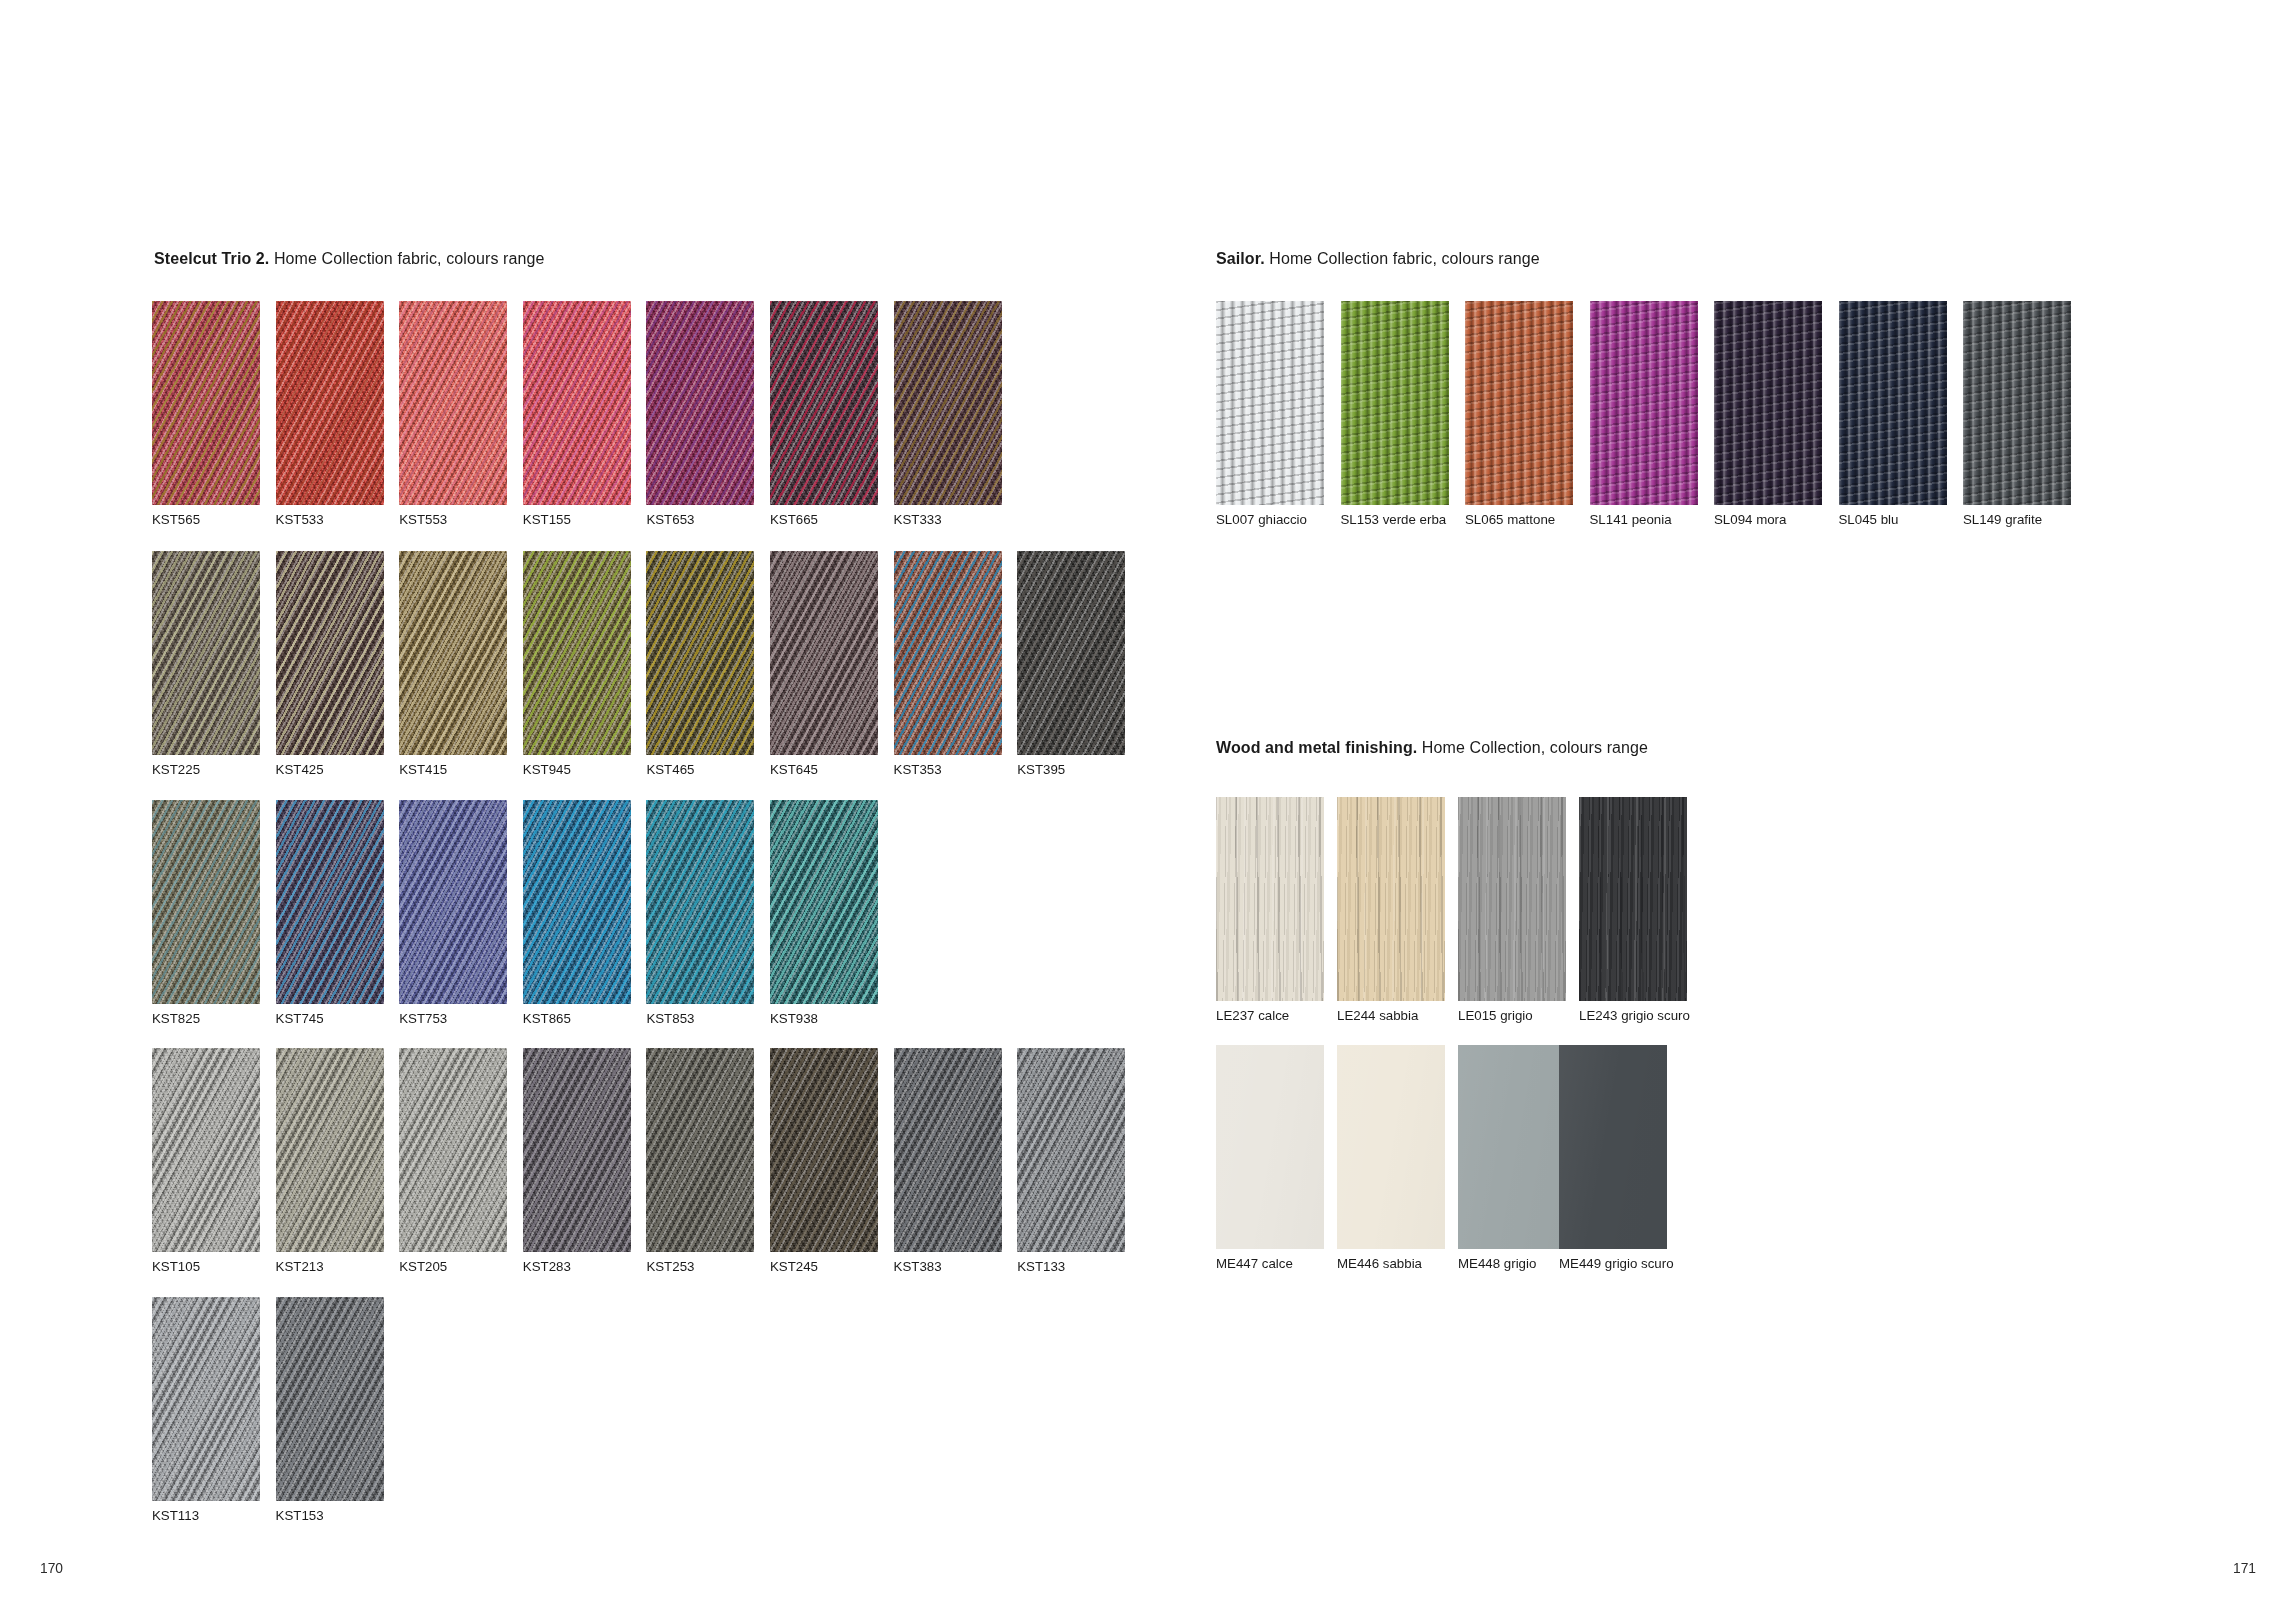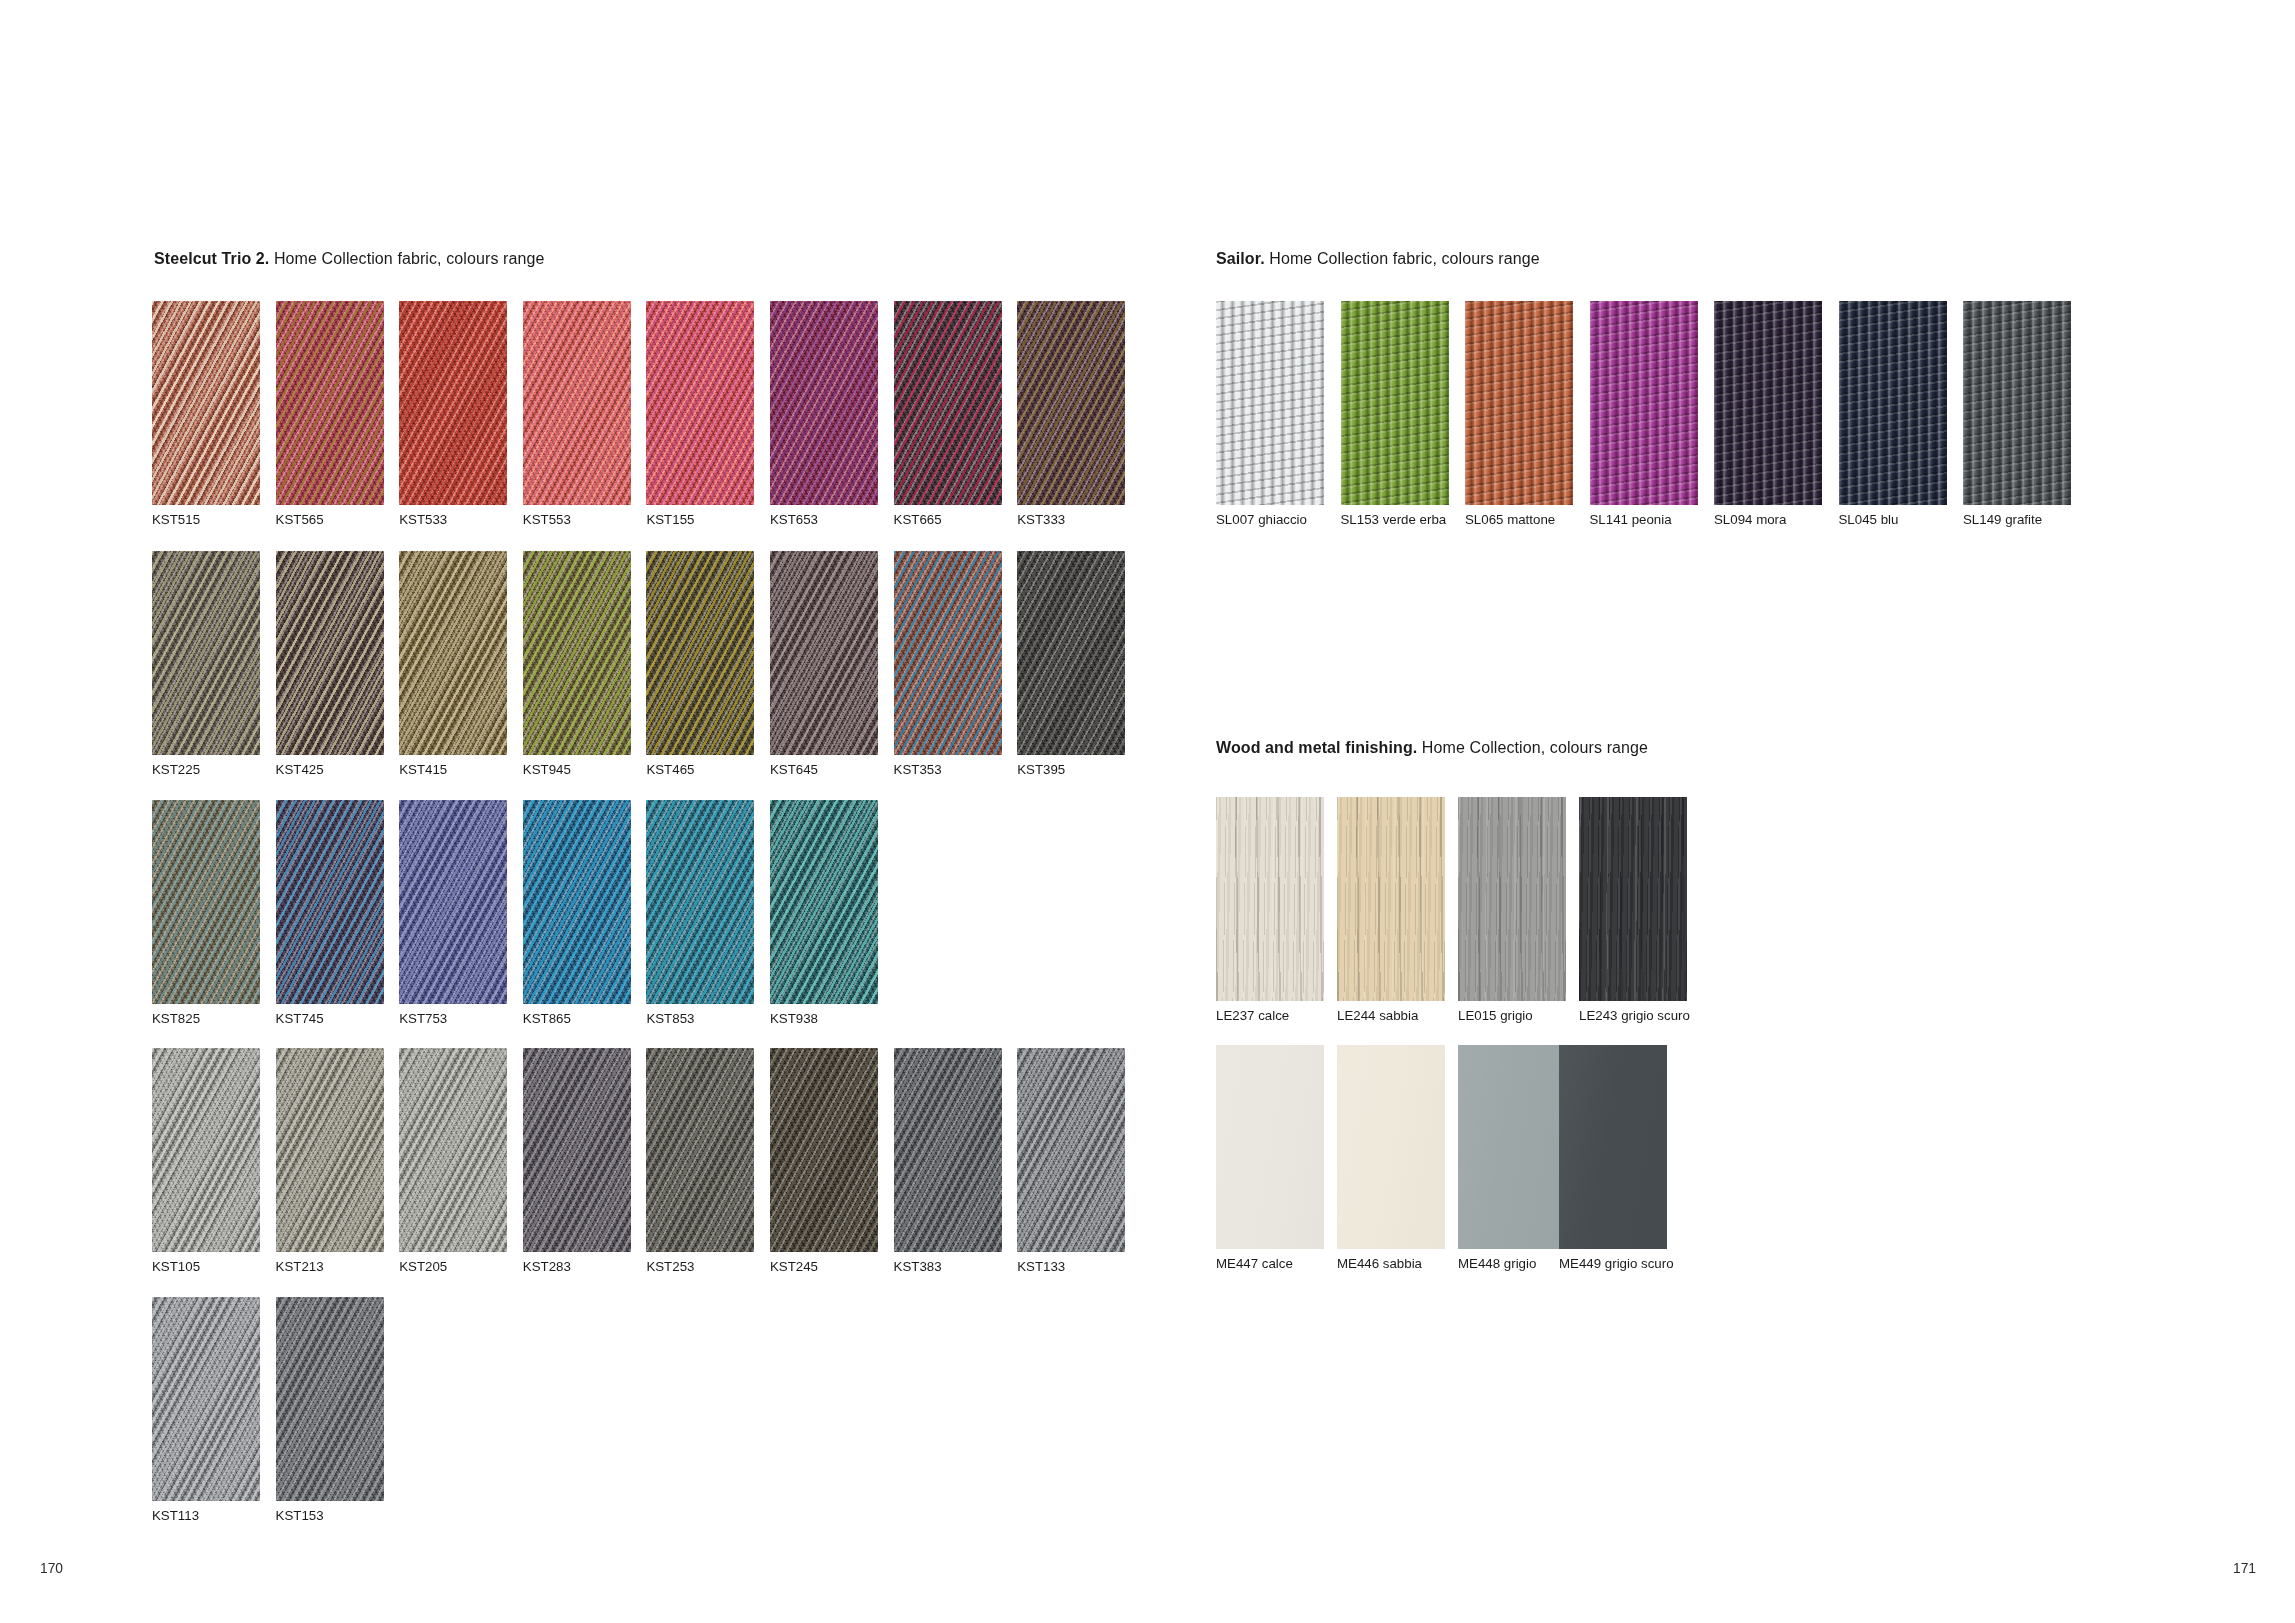--- a/index.html
+++ b/index.html
@@ -149,27 +149,20 @@
 
   <div class="page page-left">
 
     <div class="section-head" style="left:154px; top:250px;">
       <span class="strong">Steelcut Trio 2.</span><span class="rest"> Home Collection fabric, colours range</span>
     </div>
 
     <div id="steelcut-grid">
         <div class="swatch-row" style="left: 152px; top: 301px; gap: 15.6px;">
           <div class="swatch-cell" style="width: 108px;">
-            <div class="swatch" style="width: 108px; height: 204px; background-color: rgb(180, 89, 63);">
-              <div class="tex tex-steelcut"></div>
-              <div class="tex tex-fleck" style="--fleck: rgba(242,232,214,0.85);"></div>
-            </div>
-            <span class="swatch-label">KST515</span>
-          </div>
-          <div class="swatch-cell" style="width: 108px;">
             <div class="swatch" style="width: 108px; height: 204px; background-color: rgb(184, 55, 72);">
               <div class="tex tex-steelcut"></div>
               <div class="tex tex-fleck" style="--fleck: rgba(154,128,40,0.85);"></div>
             </div>
             <span class="swatch-label">KST565</span>
           </div>
           <div class="swatch-cell" style="width: 108px;">
             <div class="swatch" style="width: 108px; height: 204px; background-color: rgb(204, 51, 40);">
               <div class="tex tex-steelcut"></div>
               <div class="tex tex-fleck" style="--fleck: rgba(158,60,36,0.70);"></div>

